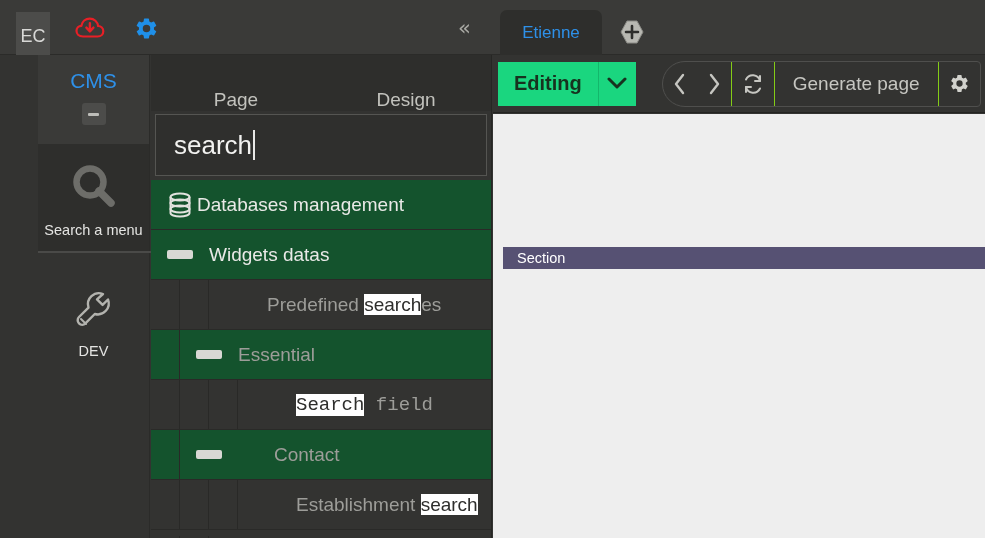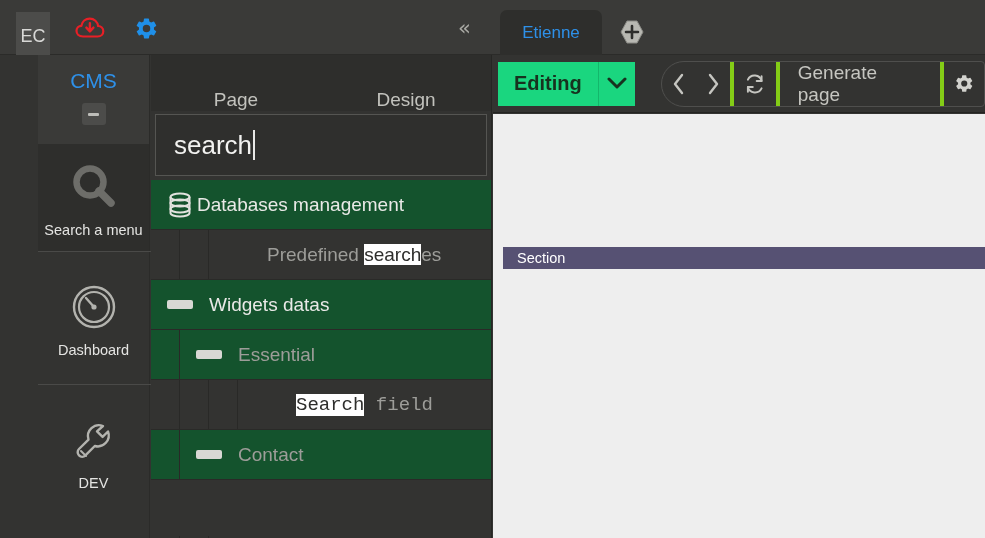--- a/index.html
+++ b/index.html
@@ -195,21 +195,21 @@
     margin-left: 26px; height: 46px;
     border: 1px solid #4f4f4d;
     border-radius: 23px 4px 4px 23px;
     display: flex; align-items: center;
   }
   .tbtn {
     height: 44px; min-width: 34px; padding: 0 10px;
     display: flex; align-items: center; justify-content: center;
     color: #c6c6c1; font-size: 20px; cursor: pointer;
   }
-  .tbtn.sep { border-left: 4px solid #84cc16; }
+  .tbtn.sep { border-left: 1px solid #84cc16; }
   .tbtn.wide { padding: 0 18px; font-size: 19px; }
 
   
   .canvas {
     position: absolute; left: 493px; top: 114px;
     width: 492px; height: 424px;
     background: #eeeeee;
   }
   .section-bar {
     position: absolute; left: 10px; top: 133px; right: 0;
@@ -268,31 +268,20 @@
         <svg width="56" height="56" viewBox="0 0 56 56">
           <circle cx="24" cy="23" r="13.5" fill="none" stroke="#6d6d69" stroke-width="6.5"></circle>
           <line x1="33" y1="32" x2="45" y2="44" stroke="#6d6d69" stroke-width="7.5" stroke-linecap="round"></line>
         </svg>
       </div>
       <div class="lbl">Search a menu</div>
     </div>
 
     <div class="side-sep"></div>
 
-    <div class="side-item" id="si-dash">
-      <div class="ico">
-        <svg width="56" height="56" viewBox="0 0 56 56">
-          <circle cx="28" cy="28" r="20" fill="none" stroke="#b3b3ae" stroke-width="2.4"></circle>
-          <circle cx="28" cy="28" r="15" fill="none" stroke="#b3b3ae" stroke-width="2.2"></circle>
-          <line x1="28" y1="28" x2="20" y2="19" stroke="#b3b3ae" stroke-width="2.4" stroke-linecap="round"></line>
-          <circle cx="28" cy="28" r="2.6" fill="#b3b3ae"></circle>
-        </svg>
-      </div>
-      <div class="lbl">Dashboard</div>
-    </div>
 
     <div class="side-sep"></div>
 
     <div class="side-item" id="si-dev">
       <div class="ico">
         <svg width="56" height="56" viewBox="0 0 56 56">
           <path d="M37 14 a11 11 0 00-14.5 13.6 L13 37 a4.5 4.5 0 006.4 6.4 l9.4-9.4 A11 11 0 0042 19.5 l-5.4 5.4 -5.6-5.6 Z" fill="none" stroke="#b3b3ae" stroke-width="2.4" stroke-linejoin="round"></path>
           <path d="M15 39 l5 5" stroke="#b3b3ae" stroke-width="2" stroke-linecap="round"></path>
         </svg>
       </div>
@@ -324,39 +313,39 @@
               <svg width="24" height="26" viewBox="0 0 24 26">
                 <ellipse cx="12" cy="5" rx="9.5" ry="3.6" fill="none" stroke="#e2e2de" stroke-width="2"></ellipse>
                 <ellipse cx="12" cy="11" rx="9.5" ry="3.6" fill="none" stroke="#e2e2de" stroke-width="2"></ellipse>
                 <ellipse cx="12" cy="17" rx="9.5" ry="3.6" fill="none" stroke="#e2e2de" stroke-width="2"></ellipse>
                 <path d="M2.5 5 L2.5 21 A9.5 3.6 0 0021.5 21 L21.5 5" fill="none" stroke="#e2e2de" stroke-width="2"></path>
               </svg>
             </div>
             <div class="txt"><span class="t-bright">Databases management</span></div>
           </div>
         </div>
-        <div class="trow leaf">
-          <div class="guides">
-            <div class="guide"></div>
-            <div class="guide"></div>
-          </div>
-          <div class="content" style="margin-left: 58px;">
-            <div style="width: 58px;"></div>
-            <div class="txt"><span class="t-dim">Predefined </span><span class="hl t-dim">search</span><span class="t-dim">es</span></div>
-          </div>
-        </div>
         <div class="trow grp">
           <div class="guides"></div>
           <div class="content" style="margin-left: 0px;">
             <div class="minus-wrap">
               <div class="minus-btn"></div>
             </div>
             <div class="txt"><span class="t-bright">Widgets datas</span></div>
           </div>
         </div>
+        <div class="trow leaf">
+          <div class="guides">
+            <div class="guide"></div>
+            <div class="guide"></div>
+          </div>
+          <div class="content" style="margin-left: 58px;">
+            <div style="width: 58px;"></div>
+            <div class="txt"><span class="t-dim">Predefined </span><span class="hl t-dim">search</span><span class="t-dim">es</span></div>
+          </div>
+        </div>
         <div class="trow grp">
           <div class="guides">
             <div class="guide"></div>
           </div>
           <div class="content" style="margin-left: 29px;">
             <div class="minus-wrap">
               <div class="minus-btn"></div>
             </div>
             <div class="txt"><span class="t-dim">Essential</span></div>
           </div>
@@ -369,25 +358,36 @@
           </div>
           <div class="content" style="margin-left: 87px; font-family: Liberation Mono, monospace;">
             <div style="width: 58px;"></div>
             <div class="txt"><span class="hl t-dim">Search</span><span class="t-dim"> field</span></div>
           </div>
         </div>
         <div class="trow grp">
           <div class="guides">
             <div class="guide"></div>
           </div>
-          <div class="content" style="margin-left: 29px;">
+          <div class="content" style="margin-left: 29px; gap: 36px;">
             <div class="minus-wrap">
               <div class="minus-btn"></div>
             </div>
             <div class="txt"><span class="t-dim">Contact</span></div>
+          </div>
+        </div>
+        <div class="trow leaf">
+          <div class="guides">
+            <div class="guide"></div>
+            <div class="guide"></div>
+            <div class="guide"></div>
+          </div>
+          <div class="content" style="margin-left: 87px;">
+            <div style="width: 58px;"></div>
+            <div class="txt"><span class="t-dim">Establishment </span><span class="hl t-dim">search</span></div>
           </div>
         </div>
       </div>
 
     <div class="trow-partial">
       <div style="position:absolute;left:0;top:0;bottom:0;display:flex;">
         <div style="width:29px;border-right:1px solid #292927;height:100%"></div>
         <div style="width:29px;border-right:1px solid #292927;height:100%"></div>
       </div>
 

